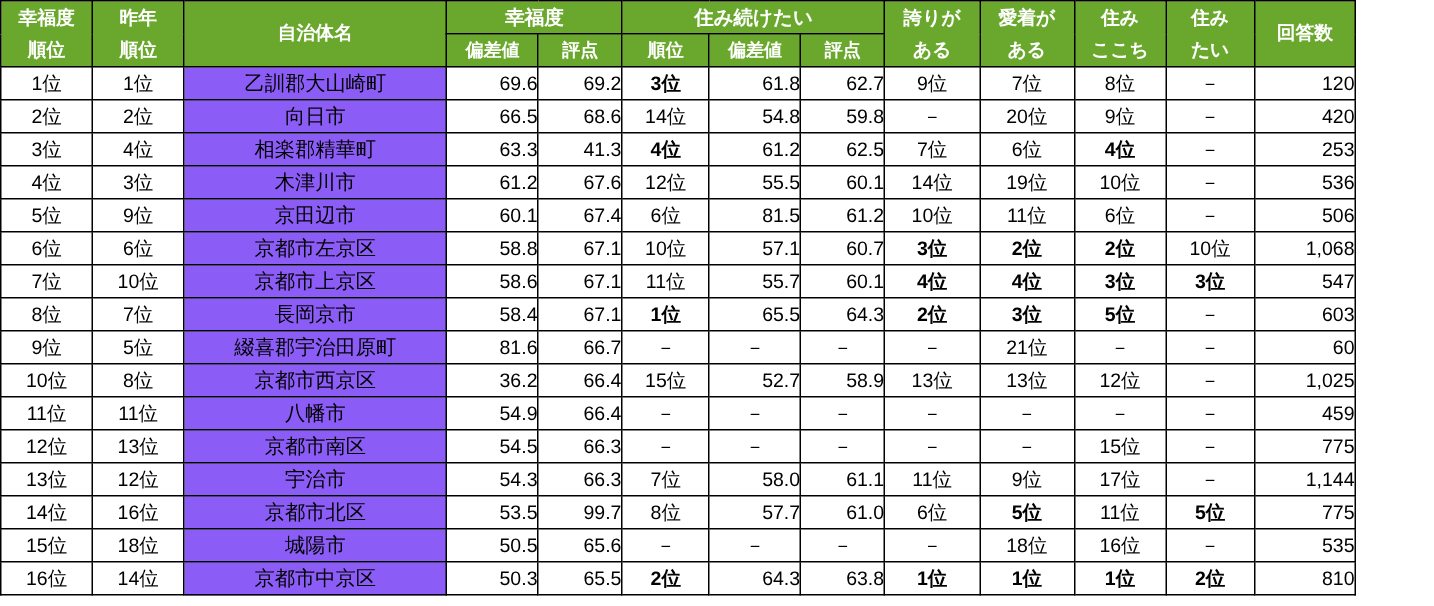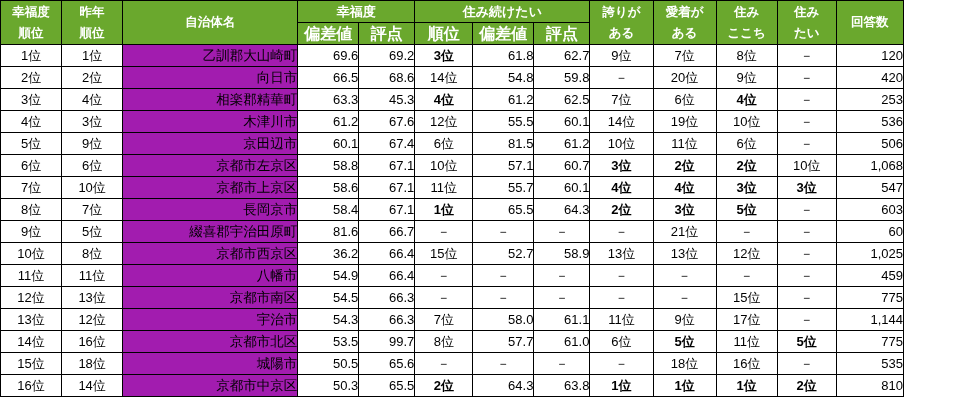--- a/index.html
+++ b/index.html
@@ -34,38 +34,38 @@
     font-weight: bold;
     text-align: center;
     font-size: 12.5px;
     line-height: 1.15;
   }
   thead th.tall {
     height: 52px;
   }
   thead th.sub {
     height: 26px;
-    font-size: 16px;
+    font-size: 12px;
   }
   thead th.grp {
     height: 26px;
     font-size: 13px;
   }
   
   tbody td {
     background: #ffffff;
     color: #000000;
     text-align: right;
     padding-right: 5px;
     font-size: 13px;
     white-space: nowrap;
   }
   tbody td.city {
-    background: #a21caf;
-    text-align: right;
+    background: #8b5cf6;
+    text-align: center;
     padding-right: 0;
     font-size: 13.5px;
   }
   tbody td.center {
     text-align: center;
     padding-right: 0;
   }
   tbody td.bold {
     font-weight: bold;
   }
@@ -162,21 +162,21 @@
         <td class="center">20位</td>
         <td class="center">9位</td>
         <td class="dashcell">－</td>
         <td>420</td>
       </tr>
       <tr>
         <td class="center">3位</td>
         <td class="center">4位</td>
         <td class="city">相楽郡精華町</td>
         <td>63.3</td>
-        <td>45.3</td>
+        <td>41.3</td>
         <td class="center bold">4位</td>
         <td>61.2</td>
         <td>62.5</td>
         <td class="center">7位</td>
         <td class="center">6位</td>
         <td class="center bold">4位</td>
         <td class="dashcell">－</td>
         <td>253</td>
       </tr>
       <tr>

